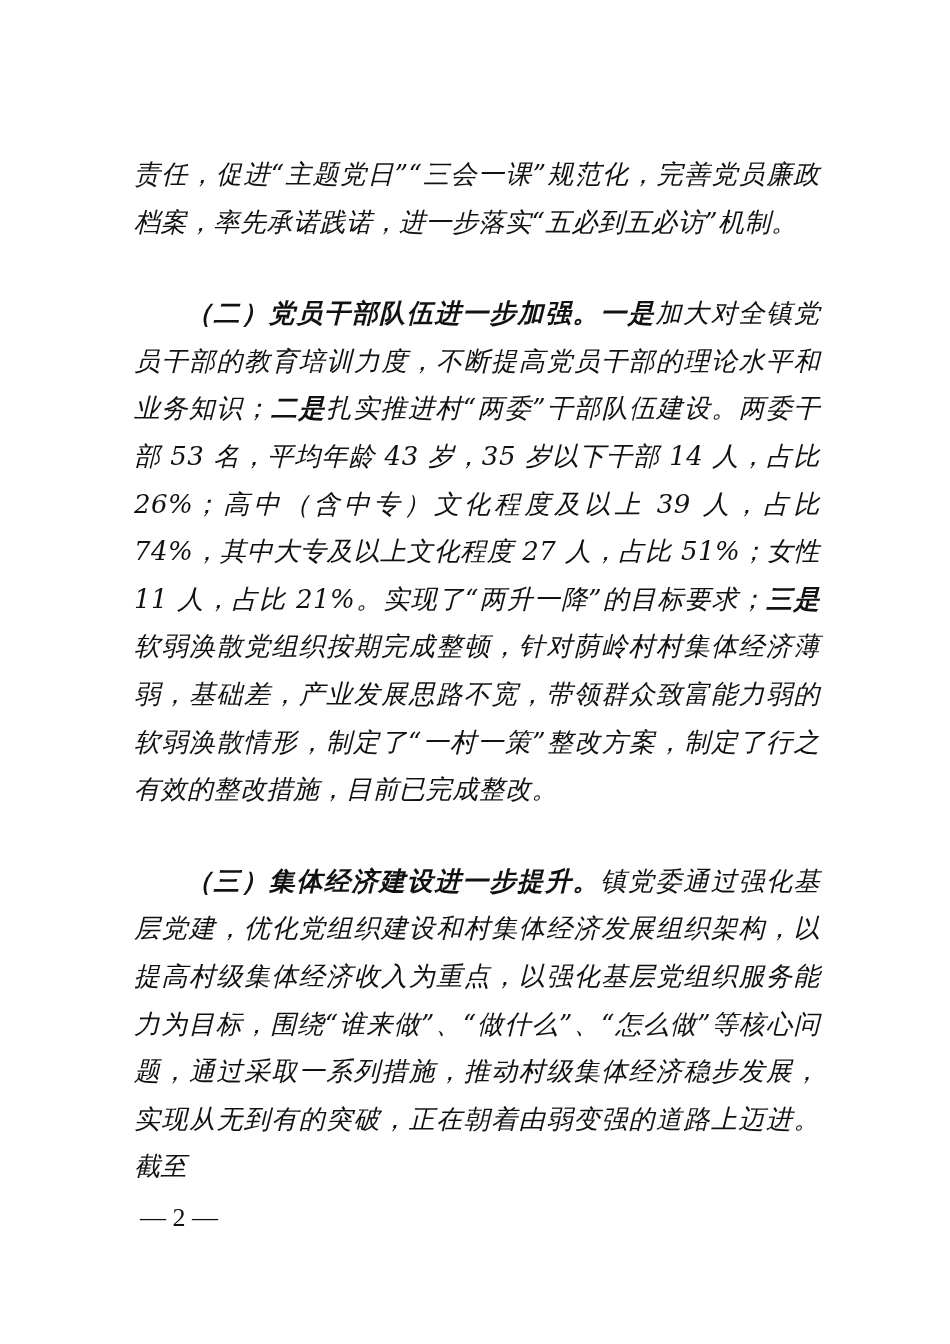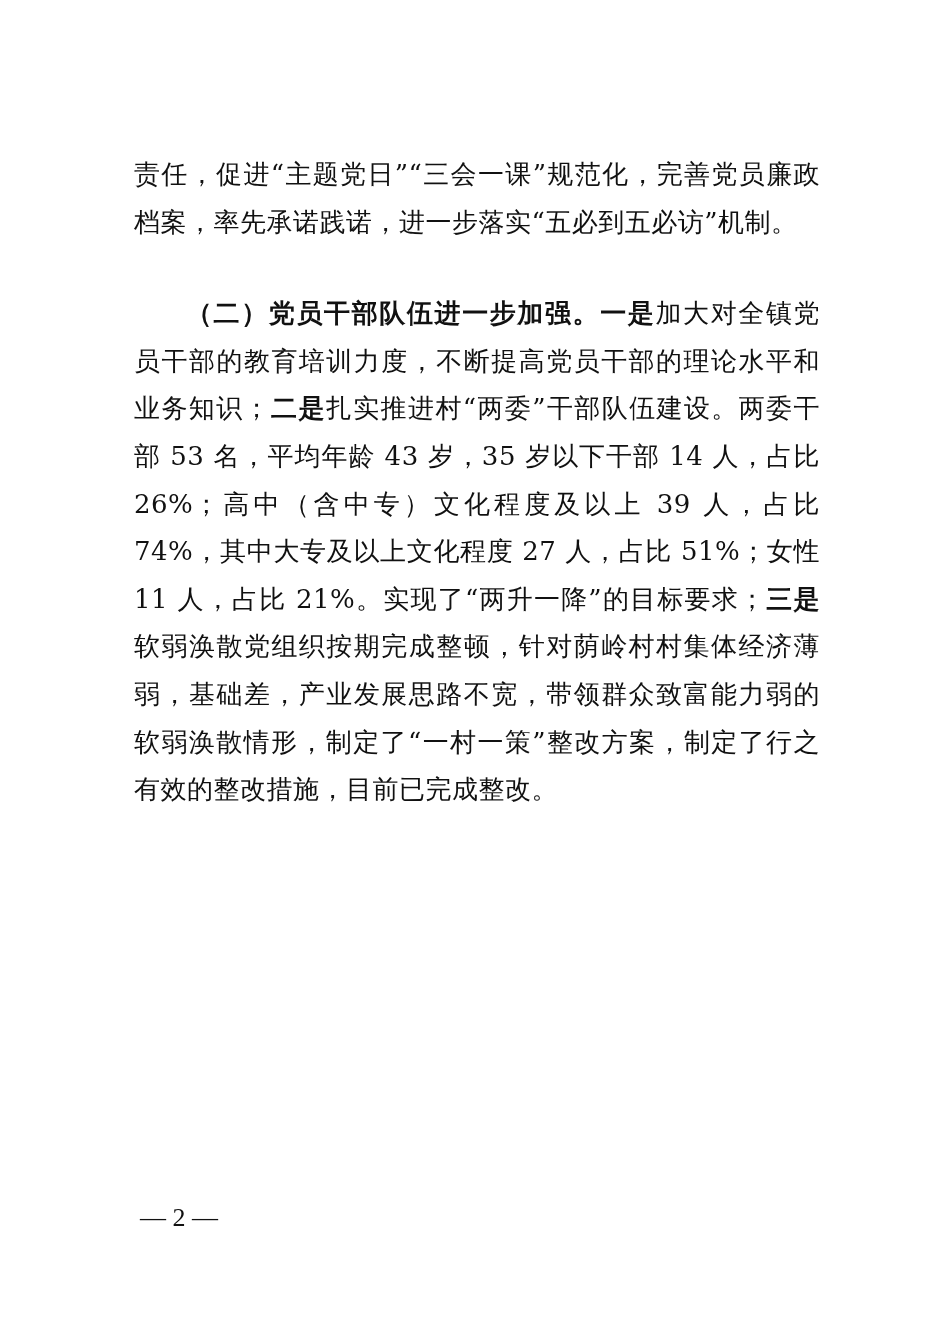--- a/index.html
+++ b/index.html
@@ -11,21 +11,21 @@
     top: 151px;
     width: 686px;
     font-family: "DejaVu Serif", "Liberation Serif", serif;
     font-size: 26px;
     line-height: 47.6px;
     color: #111;
     text-align: justify;
     text-justify: inter-character;
     letter-spacing: 0.5px;
   }
-  .para { margin: 0; padding: 0; }
+  .para { margin: 0; padding: 0; font-style: italic; }
   .para.indent { text-indent: 52px; margin-top: 44px; }
   .b { font-weight: bold; }
   .footer {
     position: absolute;
     left: 140px;
     top: 1203px;
     font-family: "Liberation Serif", "DejaVu Serif", serif;
     font-size: 26px;
     color: #111;
     letter-spacing: 0;
@@ -38,17 +38,20 @@
   <div class="body-text">
 
     <p class="para">
       <span>责任，促进“主题党日”“三会一课”规范化，完善党员廉政档案，率先承诺践诺，进一步落实“五必到五必访”机制。</span>
     </p>
 
     <p class="para indent">
       <span class="b">（二）党员干部队伍进一步加强。</span><span class="b">一是</span><span>加大对全镇党员干部的教育培训力度，不断提高党员干部的理论水平和业务知识；</span><span class="b">二是</span><span>扎实推进村“两委”干部队伍建设。两委干部 53 名，平均年龄 43 岁，35 岁以下干部 14 人，占比 26%；高中（含中专）文化程度及以上 39 人，占比 74%，其中大专及以上文化程度 27 人，占比 51%；女性 11 人，占比 21%。实现了“两升一降”的目标要求；</span><span class="b">三是</span><span>软弱涣散党组织按期完成整顿，针对荫岭村村集体经济薄弱，基础差，产业发展思路不宽，带领群众致富能力弱的软弱涣散情形，制定了“一村一策”整改方案，制定了行之有效的整改措施，目前已完成整改。</span>
     </p>
 
+    <p class="para indent">
+      <span class="b">（三）集体经济建设进一步提升。</span><span>镇党委通过强化基层党建，优化党组织建设和村集体经济发展组织架构，以提高村级集体经济收入为重点，以强化基层党组织服务能力为目标，围绕“谁来做”、“做什么”、“怎么做”等核心问题，通过采取一系列措施，推动村级集体经济稳步发展，实现从无到有的突破，正在朝着由弱变强的道路上迈进。截至</span>
+    </p>
 
   </div>
 
   <div class="footer">— 2 —</div>
 </div>
 
 </body></html>

